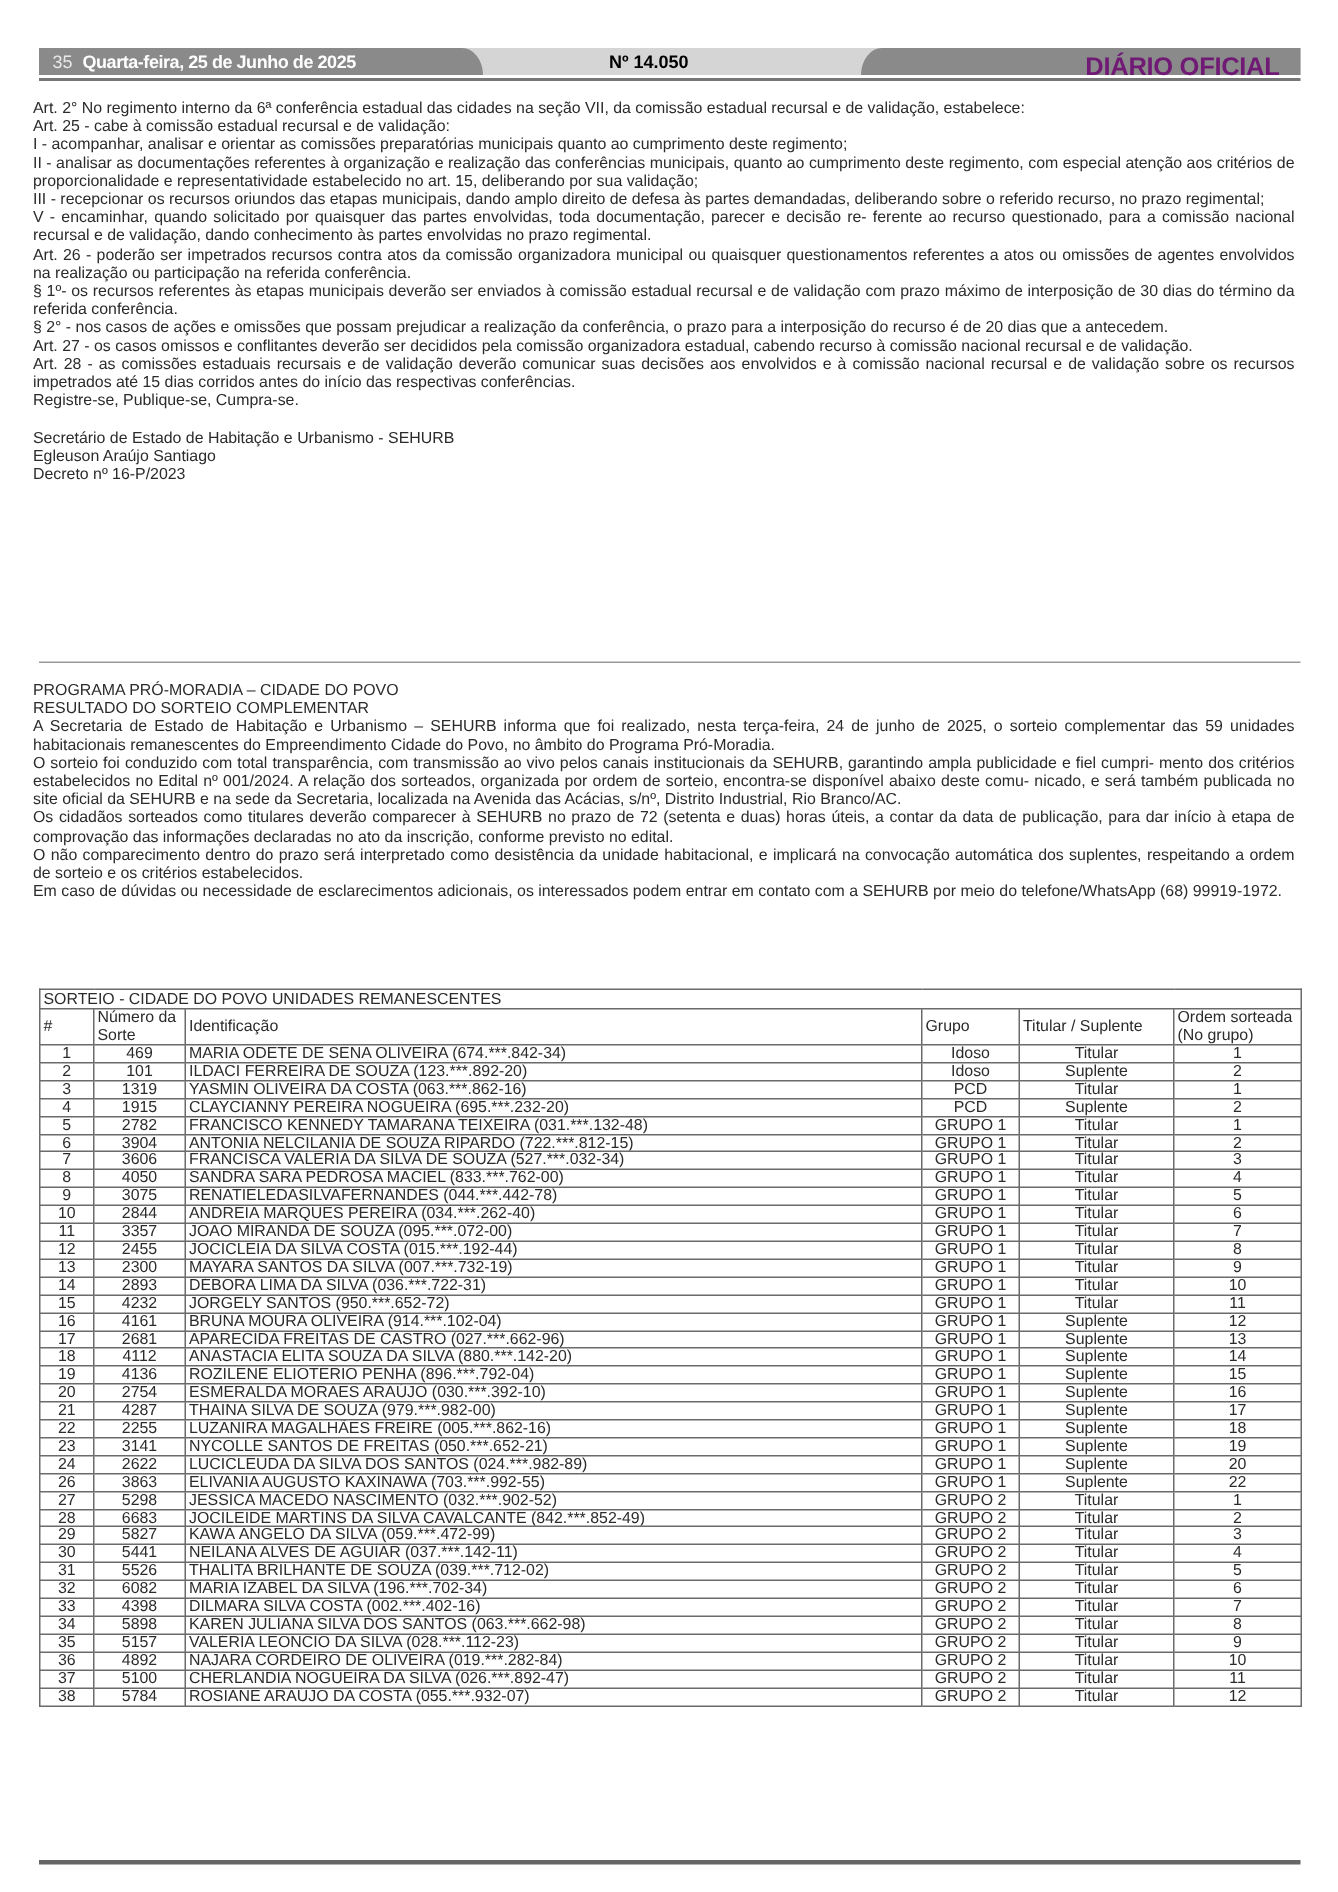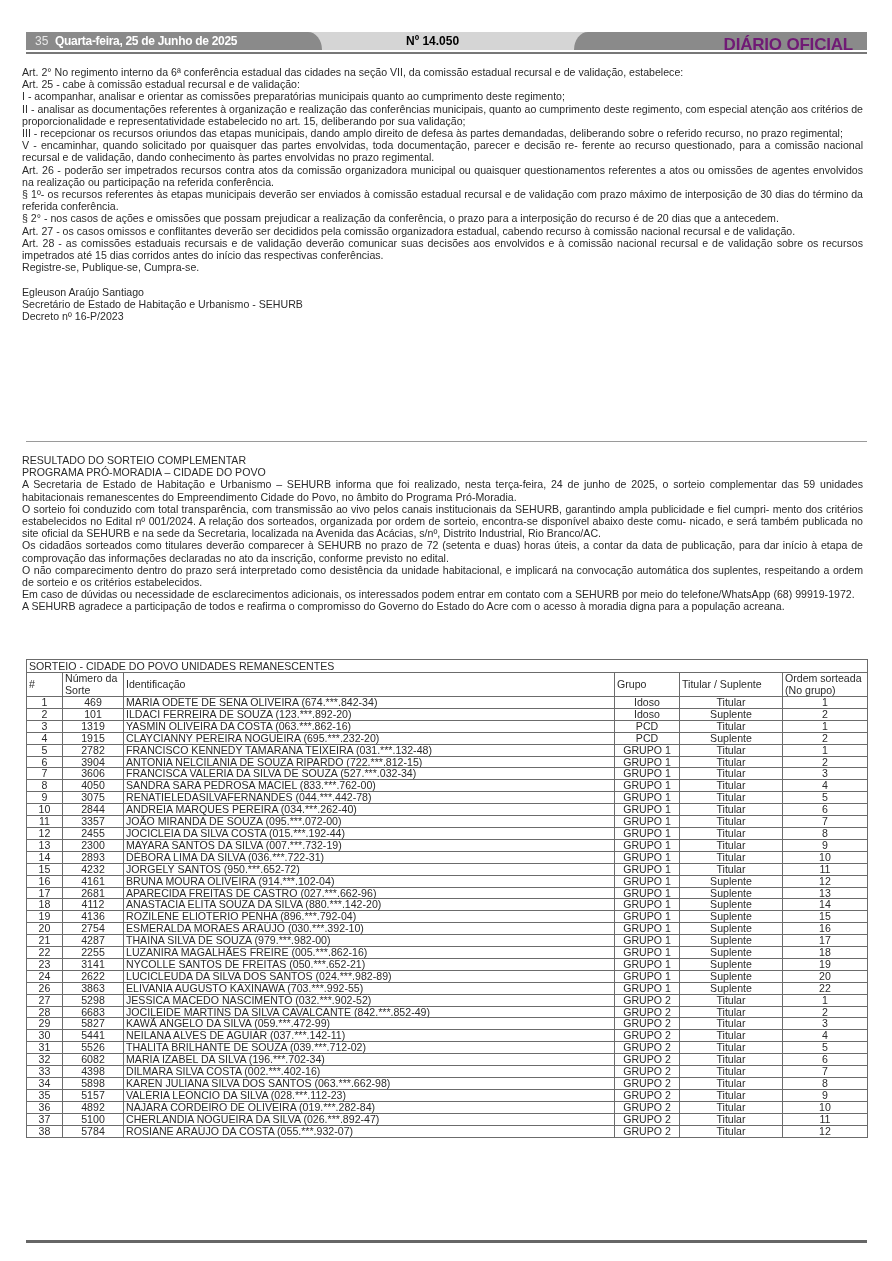--- a/index.html
+++ b/index.html
@@ -86,36 +86,35 @@
   <p>II - analisar as documentações referentes à organização e realização das conferências municipais, quanto ao cumprimento deste regimento, com especial atenção aos critérios de proporcionalidade e representatividade estabelecido no art. 15, deliberando por sua validação;</p>
   <p>III - recepcionar os recursos oriundos das etapas municipais, dando amplo direito de defesa às partes demandadas, deliberando sobre o referido recurso, no prazo regimental;</p>
   <p>V - encaminhar, quando solicitado por quaisquer das partes envolvidas, toda documentação, parecer e decisão re- ferente ao recurso questionado, para a comissão nacional recursal e de validação, dando conhecimento às partes envolvidas no prazo regimental.</p>
   <p>Art. 26 - poderão ser impetrados recursos contra atos da comissão organizadora municipal ou quaisquer questionamentos referentes a atos ou omissões de agentes envolvidos na realização ou participação na referida conferência.</p>
   <p>§ 1º- os recursos referentes às etapas municipais deverão ser enviados à comissão estadual recursal e de validação com prazo máximo de interposição de 30 dias do término da referida conferência.</p>
   <p>§ 2° - nos casos de ações e omissões que possam prejudicar a realização da conferência, o prazo para a interposição do recurso é de 20 dias que a antecedem.</p>
   <p>Art. 27 - os casos omissos e conflitantes deverão ser decididos pela comissão organizadora estadual, cabendo recurso à comissão nacional recursal e de validação.</p>
   <p>Art. 28 - as comissões estaduais recursais e de validação deverão comunicar suas decisões aos envolvidos e à comissão nacional recursal e de validação sobre os recursos impetrados até 15 dias corridos antes do início das respectivas conferências.</p>
   <p>Registre-se, Publique-se, Cumpra-se.</p>
   <div class="gap"></div>
+  <p>Secretário de Estado de Habitação e Urbanismo - SEHURB</p>
   <p>Egleuson Araújo Santiago</p>
-  <p>Secretário de Estado de Habitação e Urbanismo - SEHURB</p>
   <p>Decreto nº 16-P/2023</p>
 </div>
 
 <div class="divider" style="top:441px;"></div>
 
 <div class="text-block block2">
+  <p>PROGRAMA PRÓ-MORADIA – CIDADE DO POVO</p>
   <p>RESULTADO DO SORTEIO COMPLEMENTAR</p>
-  <p>PROGRAMA PRÓ-MORADIA – CIDADE DO POVO</p>
   <p>A Secretaria de Estado de Habitação e Urbanismo – SEHURB informa que foi realizado, nesta terça-feira, 24 de junho de 2025, o sorteio complementar das 59 unidades habitacionais remanescentes do Empreendimento Cidade do Povo, no âmbito do Programa Pró-Moradia.</p>
   <p>O sorteio foi conduzido com total transparência, com transmissão ao vivo pelos canais institucionais da SEHURB, garantindo ampla publicidade e fiel cumpri- mento dos critérios estabelecidos no Edital nº 001/2024. A relação dos sorteados, organizada por ordem de sorteio, encontra-se disponível abaixo deste comu- nicado, e será também publicada no site oficial da SEHURB e na sede da Secretaria, localizada na Avenida das Acácias, s/nº, Distrito Industrial, Rio Branco/AC.</p>
   <p>Os cidadãos sorteados como titulares deverão comparecer à SEHURB no prazo de 72 (setenta e duas) horas úteis, a contar da data de publicação, para dar início à etapa de comprovação das informações declaradas no ato da inscrição, conforme previsto no edital.</p>
   <p>O não comparecimento dentro do prazo será interpretado como desistência da unidade habitacional, e implicará na convocação automática dos suplentes, respeitando a ordem de sorteio e os critérios estabelecidos.</p>
   <p>Em caso de dúvidas ou necessidade de esclarecimentos adicionais, os interessados podem entrar em contato com a SEHURB por meio do telefone/WhatsApp (68) 99919-1972.</p>
-  <p>A SEHURB agradece a participação de todos e reafirma o compromisso do Governo do Estado do Acre com o acesso à moradia digna para a população acreana.</p>
 </div>
 
 <table class="sorteio">
   <colgroup>
     <col style="width:36px">
     <col style="width:61px">
     <col style="width:491px">
     <col style="width:65px">
     <col style="width:103px">
     <col style="width:85px">

